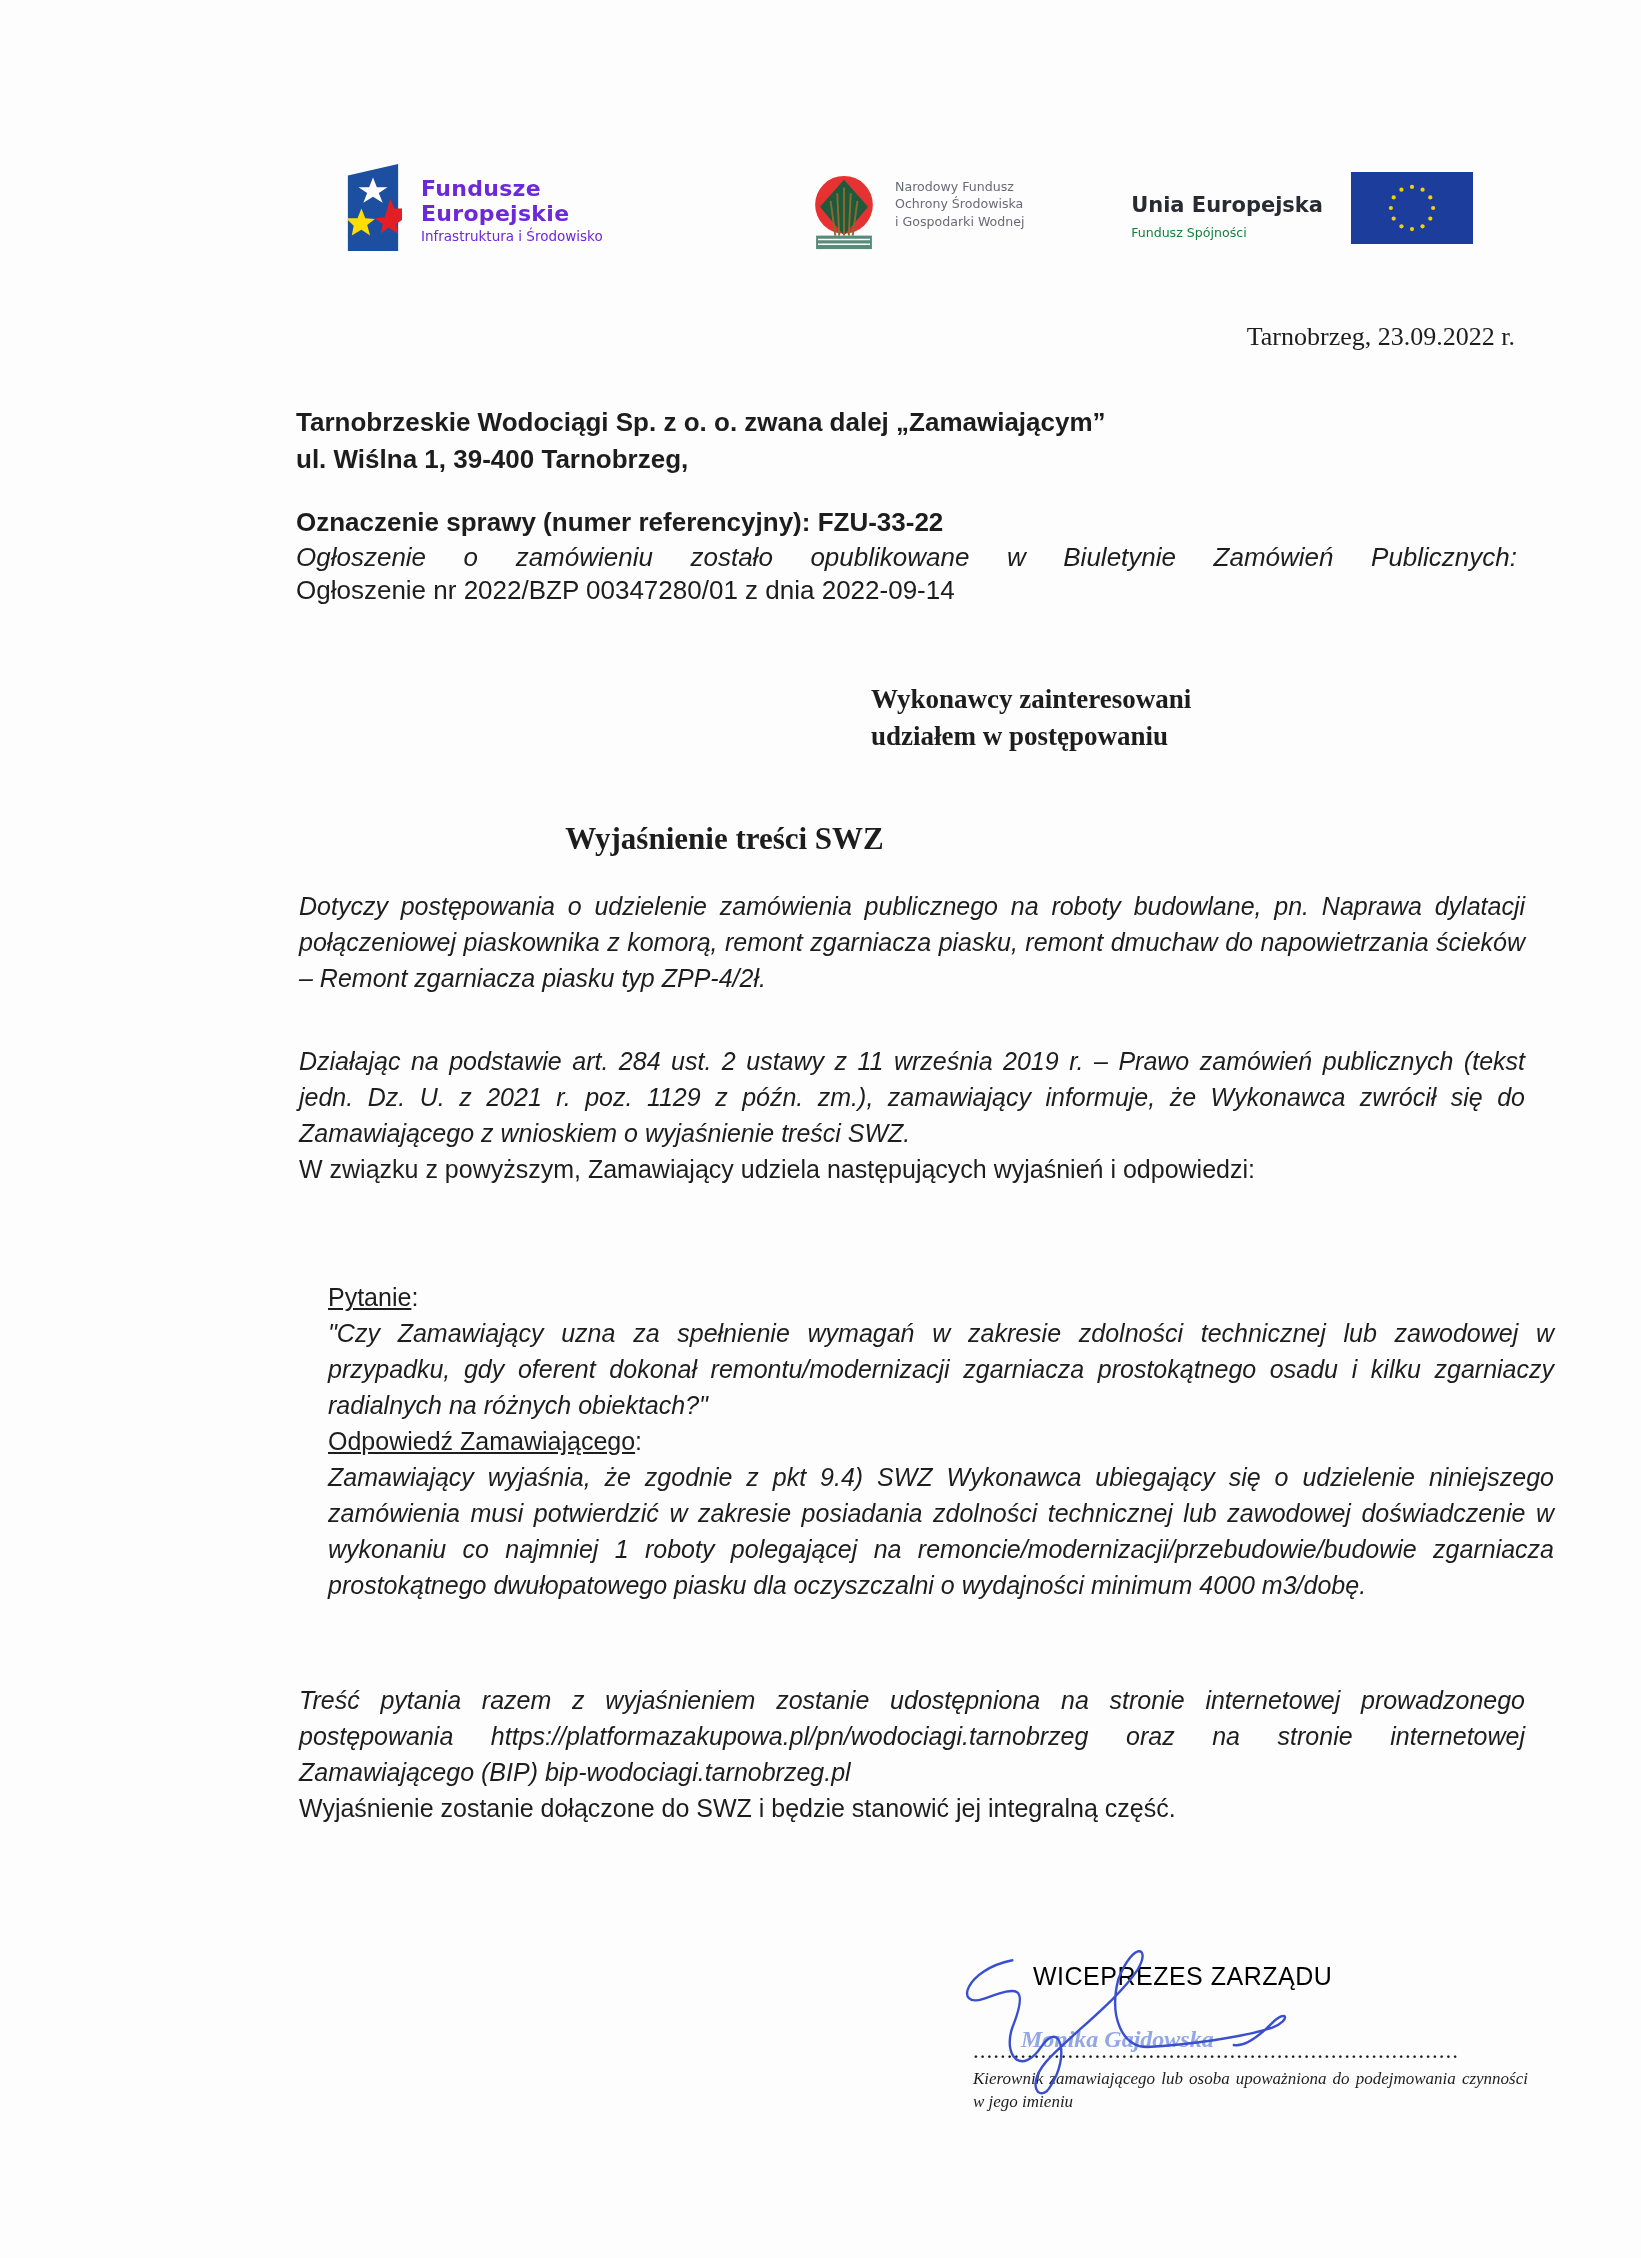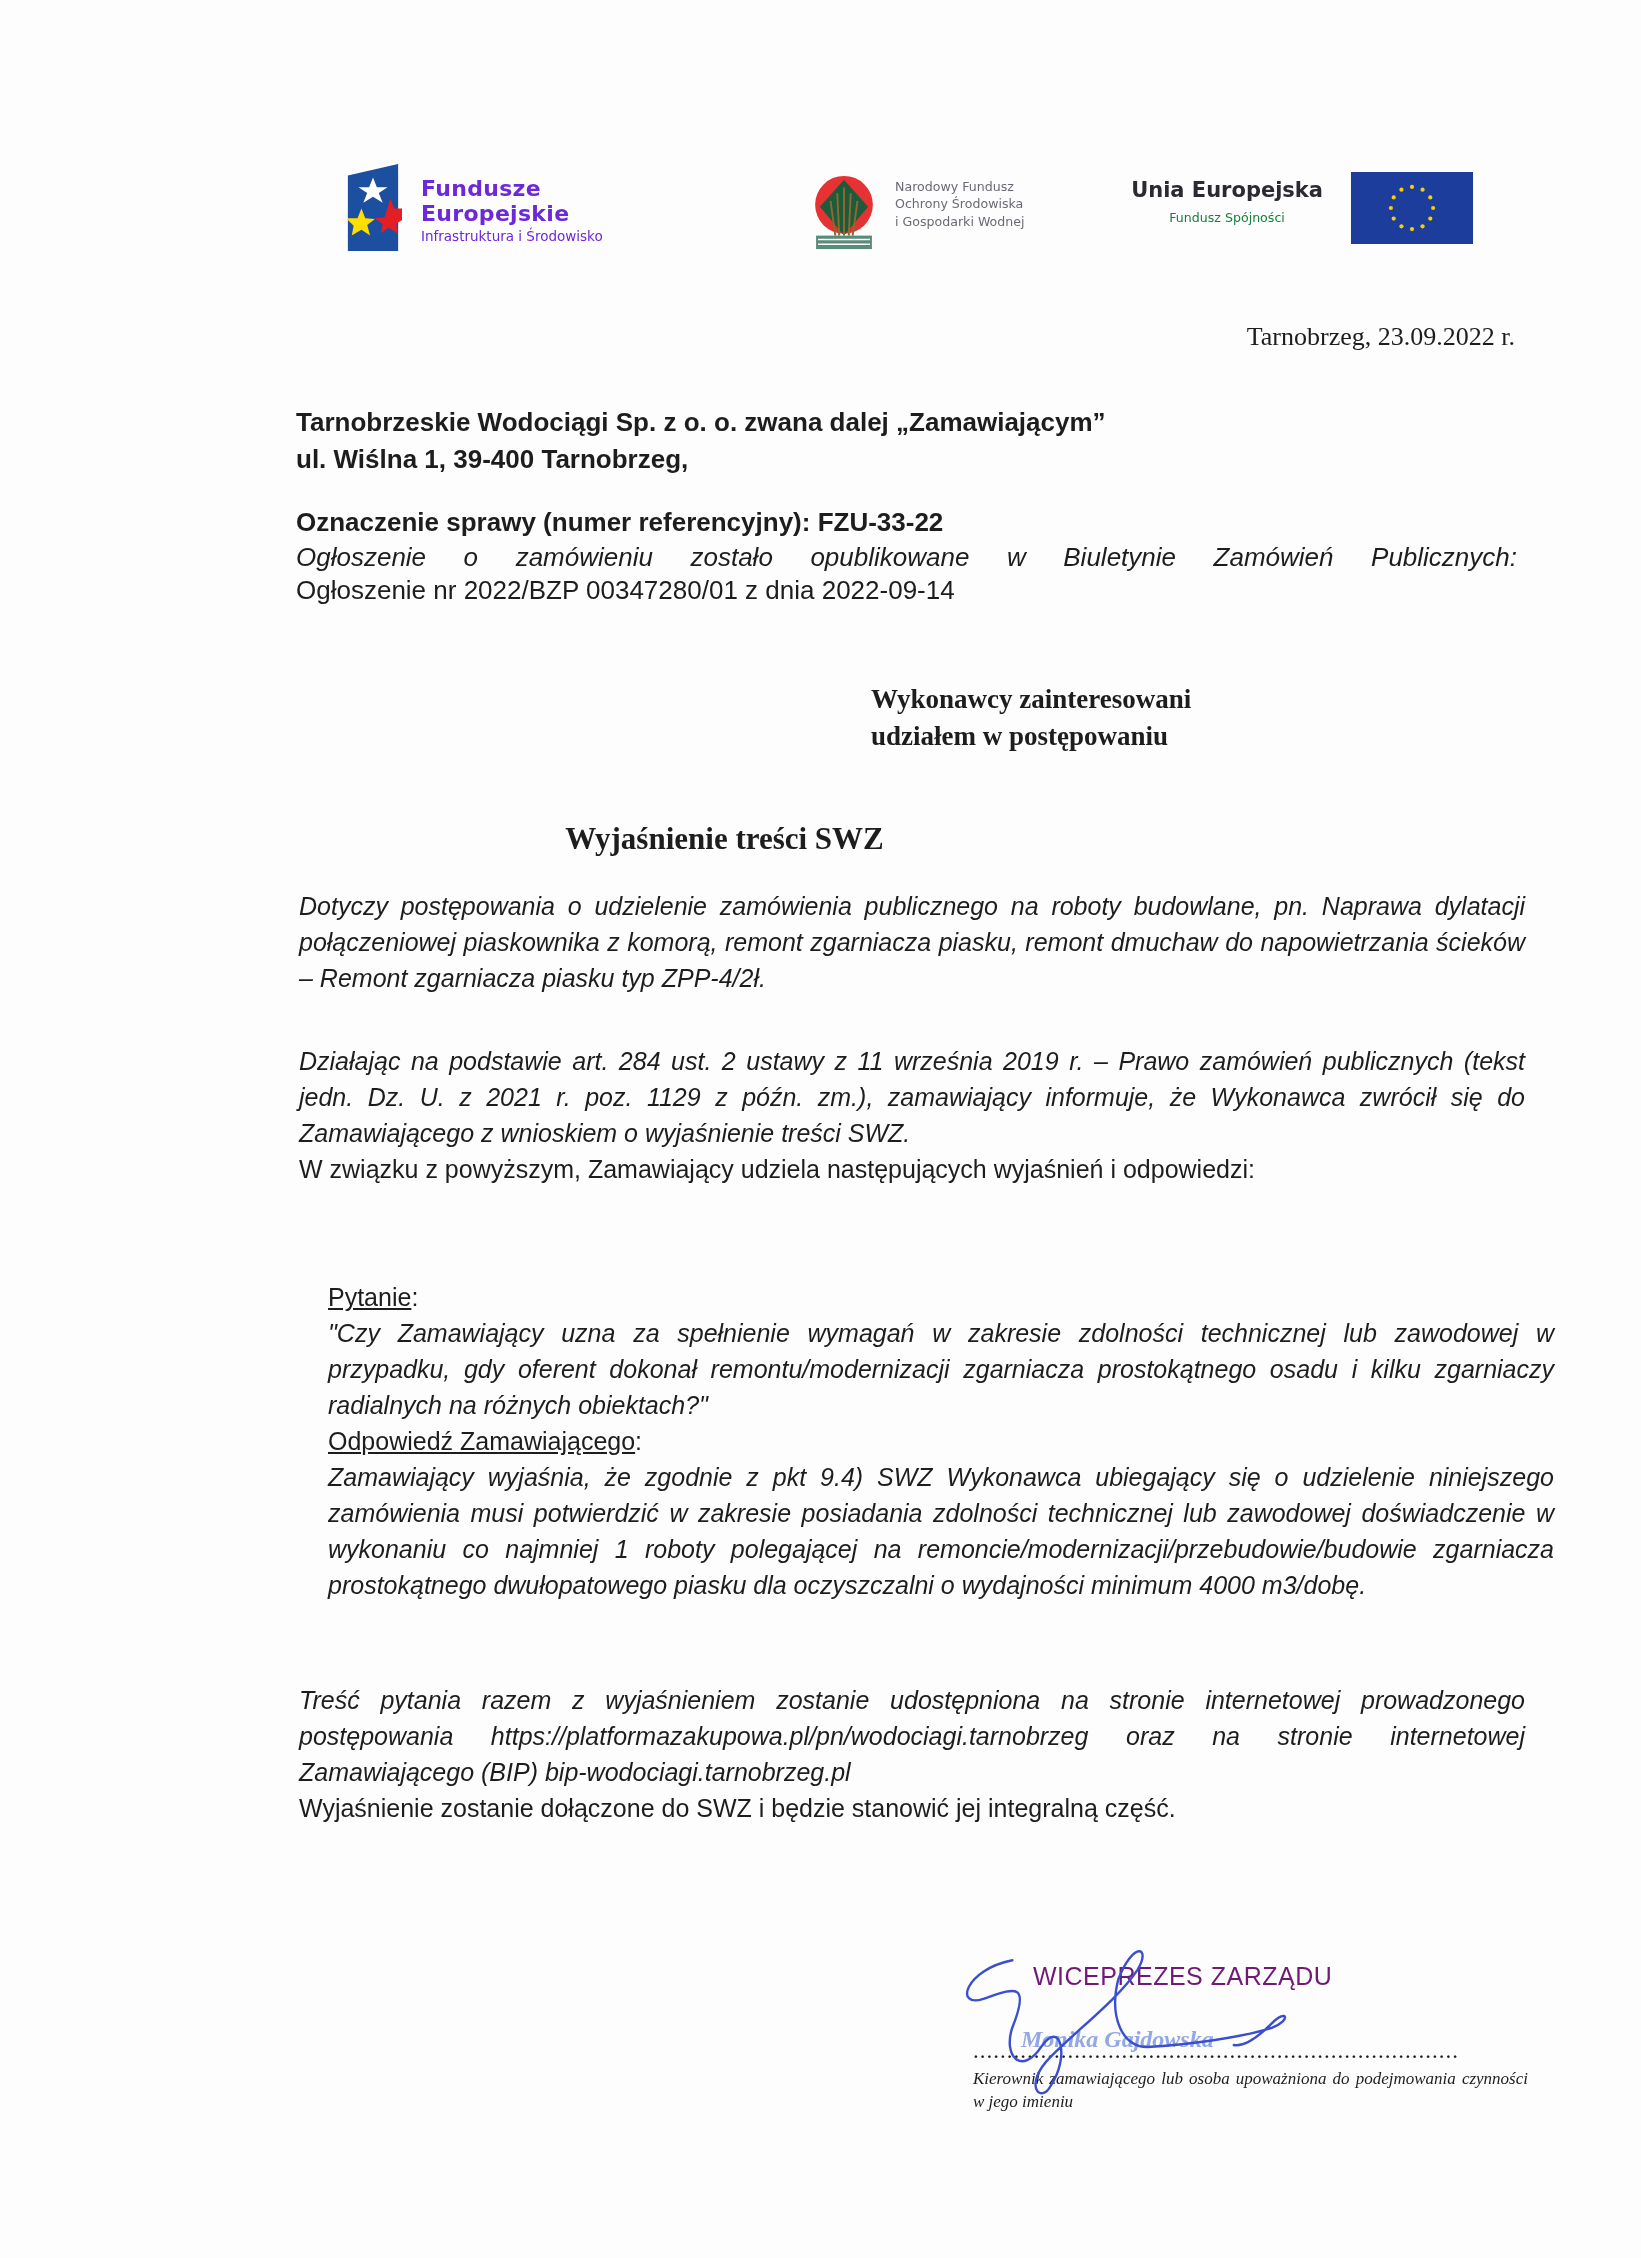--- a/index.html
+++ b/index.html
@@ -11,41 +11,41 @@
   
   .logo-fe { left: 344px; top: 164px; width: 328px; height: 97px; }
   .fe-flag { position: absolute; left: 0; top: 0; width: 58px; height: 87px; }
   .fe-text { position: absolute; left: 77px; top: 11.6px; font-family: "DejaVu Sans", sans-serif; color: #6d28d9; }
   .fe-t1 { font-size: 22px; font-weight: bold; line-height: 25px; letter-spacing: 0.3px; }
   .fe-t3 { font-size: 13.5px; line-height: 19.3px; margin-top: 1.9px; }
   .logo-nf { left: 814px; top: 174px; width: 290px; height: 87px; }
   .nf-mark { position: absolute; left: 0; top: 0; width: 60px; height: 77px; }
   .nf-text { position: absolute; left: 81px; top: 3.9px; font-family: "DejaVu Sans", sans-serif; font-size: 12.6px; line-height: 17.4px; color: #6a6a74; }
   .logo-ue { left: 1101px; top: 172px; width: 372px; height: 77px; }
-  .ue-text { position: absolute; right: 150px; top: 5px; text-align: center; font-family: "DejaVu Sans", sans-serif; color: #2a2a33; white-space: nowrap; }
+  .ue-text { position: absolute; right: 150px; top: 20px; text-align: left; font-family: "DejaVu Sans", sans-serif; color: #2a2a33; white-space: nowrap; }
   .ue-t1 { font-size: 21px; font-weight: bold; line-height: 27px; }
   .ue-t2 { font-size: 12.6px; line-height: 19.3px; color: #15803d; margin-top: 3.9px; }
   .ue-flag { position: absolute; right: 0; top: 0; width: 122px; height: 72px; background: #1c3d9c; }
 
   .date { right: 126px; top: 322px; font-size: 26px; }
   .bold-sans { font-family: "Liberation Sans", "DejaVu Sans", sans-serif; font-weight: bold; }
   .addr { left: 296px; top: 404px; font-size: 26px; line-height: 37px; font-stretch: condensed; }
   .ref { left: 296px; top: 506px; width: 1221px; font-size: 26px; line-height: 33px; }
   .ref .h { font-weight: bold; }
   .justify { text-align: justify; text-align-last: left; font-style: italic; }
   .recipients { left: 871px; top: 681px; font-size: 27px; line-height: 37px; font-weight: bold; }
   .title { left: 0; width: 1449px; top: 821px; text-align: center; font-size: 31px; font-weight: bold; }
   .para { left: 299px; width: 1226px; font-size: 26px; line-height: 36px; }
   .p1 { top: 888px; }
   .p2 { top: 1043px; }
   .p3 { top: 1279px; margin-left: 29px; }
   .p4 { top: 1682px; }
   .u { text-decoration: underline; }
   .sig { left: 973px; top: 1941px; width: 560px; }
-  .stamp-title { position: absolute; left: 60px; top: 21px; font-family: "Liberation Sans", "DejaVu Sans", sans-serif; font-size: 25px; color: #701a75; letter-spacing: 0.5px; }
+  .stamp-title { position: absolute; left: 60px; top: 21px; font-family: "Liberation Sans", "DejaVu Sans", sans-serif; font-size: 25px; color: #000000; letter-spacing: 0.5px; }
   .stamp-name { position: absolute; left: 48px; top: 85px; font-family: "Liberation Serif", serif; font-style: italic; font-weight: bold; font-size: 24px; color: #7a92e0; opacity: 0.8; }
   .dots { position: absolute; left: 0; top: 97px; font-size: 23px; letter-spacing: 1px; color: #1d1d1d; white-space: nowrap; }
   .sig-caption { position: absolute; left: 0; top: 126px; width: 555px; font-size: 17px; line-height: 23px; }
   .sig-svg { position: absolute; left: -19.3px; top: 0; width: 367px; height: 183px; pointer-events: none; }
 </style>
 </head>
 <body>
 
 <div class="abs logo-fe">
   <svg class="fe-flag" viewBox="0 0 60 90">

